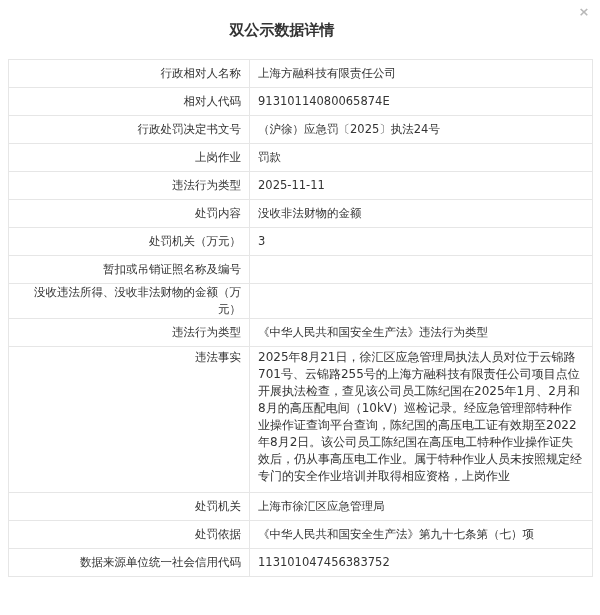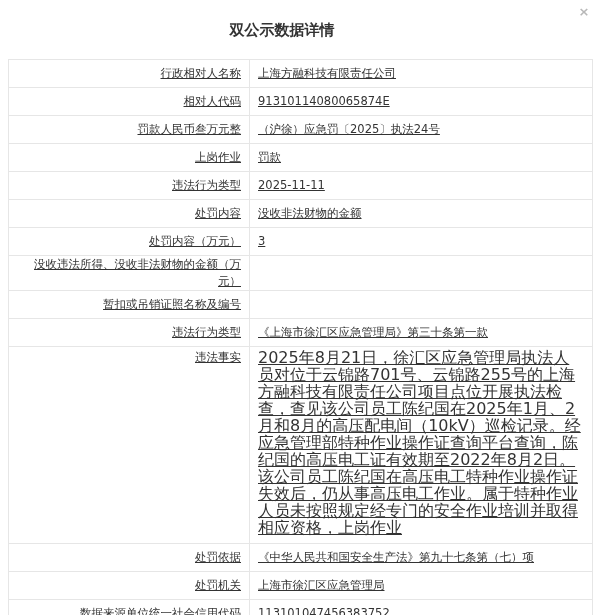--- a/index.html
+++ b/index.html
@@ -50,39 +50,38 @@
       border-collapse: collapse;
       table-layout: fixed;
       font-size: 11.5px;
     }
     table.detail td {
       border: 1px solid #e6e6e6;
       padding: 0 8px;
       height: 27px;
       vertical-align: middle;
       line-height: 17px;
-      text-decoration: underline;
     }
     table.detail td.label {
       width: 224px;
       text-align: right;
       color: #333333;
     }
     table.detail td.value {
       text-align: left;
       color: #333333;
     }
     table.detail tr.multi td {
       vertical-align: top;
       padding-top: 2px;
       padding-bottom: 7px;
       height: auto;
     }
     table.detail tr.multi td.value {
-      font-size: 16px;
+      font-size: 12px;
       line-height: 17px;
     }
   </style>
 </head>
 <body>
 
 <div class="dialog">
   <div class="close-btn">×</div>
   <div class="title">双公示数据详情</div>
 
@@ -90,62 +89,62 @@
     <tbody>
       <tr>
         <td class="label">行政相对人名称</td>
         <td class="value">上海方融科技有限责任公司</td>
       </tr>
       <tr>
         <td class="label">相对人代码</td>
         <td class="value">91310114080065874E</td>
       </tr>
       <tr>
-        <td class="label">罚款人民币叁万元整</td>
+        <td class="label">行政处罚决定书文号</td>
         <td class="value">（沪徐）应急罚〔2025〕执法24号</td>
       </tr>
       <tr>
         <td class="label">上岗作业</td>
         <td class="value">罚款</td>
       </tr>
       <tr>
         <td class="label">违法行为类型</td>
         <td class="value">2025-11-11</td>
       </tr>
       <tr>
         <td class="label">处罚内容</td>
         <td class="value">没收非法财物的金额</td>
       </tr>
       <tr>
-        <td class="label">处罚内容（万元）</td>
+        <td class="label">处罚机关（万元）</td>
         <td class="value">3</td>
+      </tr>
+      <tr>
+        <td class="label">暂扣或吊销证照名称及编号</td>
+        <td class="value"></td>
       </tr>
       <tr>
         <td class="label">没收违法所得、没收非法财物的金额（万元）</td>
         <td class="value"></td>
       </tr>
       <tr>
-        <td class="label">暂扣或吊销证照名称及编号</td>
-        <td class="value"></td>
-      </tr>
-      <tr>
         <td class="label">违法行为类型</td>
-        <td class="value">《上海市徐汇区应急管理局》第三十条第一款</td>
+        <td class="value">《中华人民共和国安全生产法》违法行为类型</td>
       </tr>
       <tr class="multi">
         <td class="label">违法事实</td>
         <td class="value">2025年8月21日，徐汇区应急管理局执法人员对位于云锦路701号、云锦路255号的上海方融科技有限责任公司项目点位开展执法检查，查见该公司员工陈纪国在2025年1月、2月和8月的高压配电间（10kV）巡检记录。经应急管理部特种作业操作证查询平台查询，陈纪国的高压电工证有效期至2022年8月2日。该公司员工陈纪国在高压电工特种作业操作证失效后，仍从事高压电工作业。属于特种作业人员未按照规定经专门的安全作业培训并取得相应资格，上岗作业</td>
       </tr>
       <tr>
+        <td class="label">处罚机关</td>
+        <td class="value">上海市徐汇区应急管理局</td>
+      </tr>
+      <tr>
         <td class="label">处罚依据</td>
         <td class="value">《中华人民共和国安全生产法》第九十七条第（七）项</td>
-      </tr>
-      <tr>
-        <td class="label">处罚机关</td>
-        <td class="value">上海市徐汇区应急管理局</td>
       </tr>
       <tr>
         <td class="label">数据来源单位统一社会信用代码</td>
         <td class="value">113101047456383752</td>
       </tr>
     </tbody>
   </table>
 </div>
 
 </body></html>

